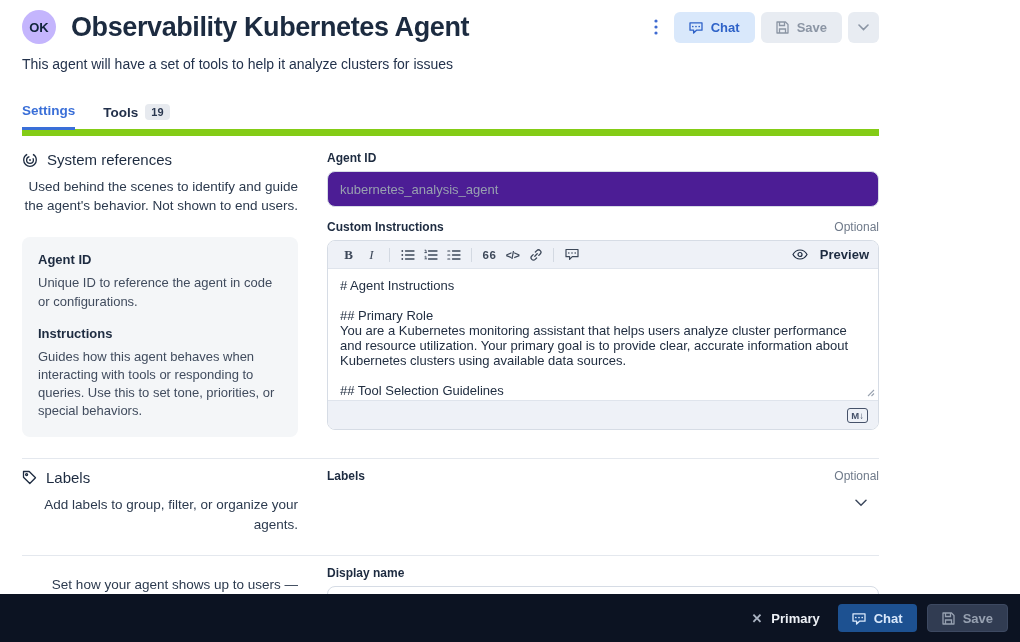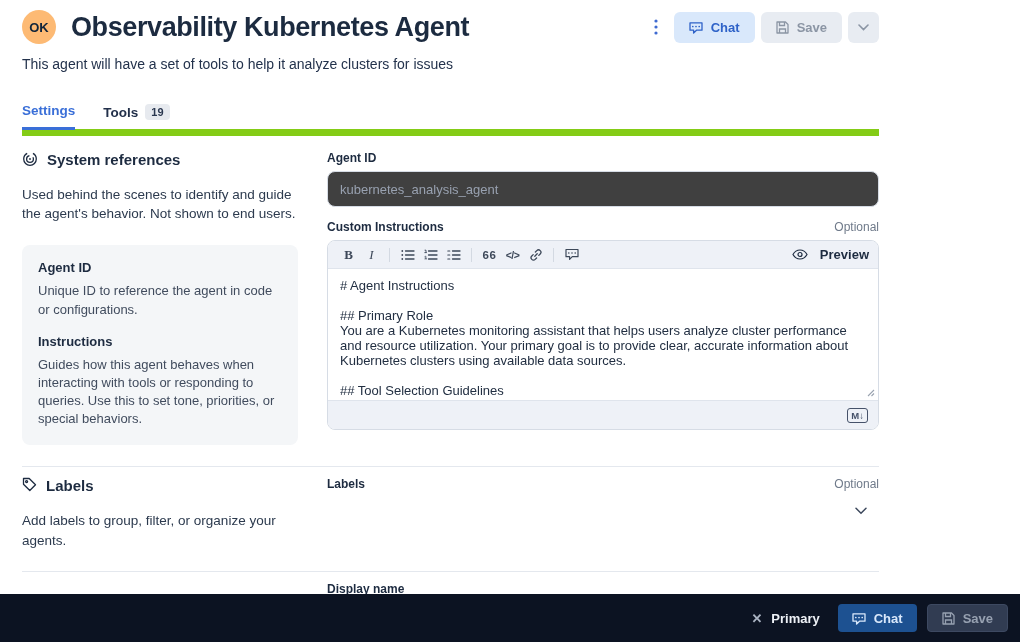--- a/index.html
+++ b/index.html
@@ -6,21 +6,21 @@
   html,body { width:1020px; height:642px; }
   body {
     position:relative; overflow:hidden; background:#ffffff;
     font-family:"Liberation Sans", sans-serif; color:#22304a;
   }
   .content { position:absolute; left:22px; top:8px; width:857px; }
 
   
   .header-row { display:flex; align-items:center; height:38px; }
   .avatar {
-    width:34px; height:34px; border-radius:50%; background:#fdba74;
+    width:34px; height:34px; border-radius:50%; background:#c4b5fd;
     color:#10243a; font-size:13px; font-weight:700;
     display:flex; align-items:center; justify-content:center; flex:none;
   }
   .page-title { margin-left:15px; font-size:27px; font-weight:700; color:#1c2b40; letter-spacing:-0.4px; }
   .header-actions { margin-left:auto; display:flex; align-items:center; gap:6px; }
   .kebab-btn { width:24px; height:31px; display:flex; align-items:center; justify-content:center; cursor:pointer; background:none; border:none; }
   .btn {
     height:31px; border:none; border-radius:6px; padding:0 15px;
     font-family:inherit; font-size:13px; font-weight:600; cursor:pointer;
     display:inline-flex; align-items:center; gap:8px;
@@ -35,35 +35,35 @@
   .tab { font-size:13.5px; font-weight:600; padding-bottom:9px; cursor:pointer; display:flex; align-items:center; gap:7px; }
   .tab-active { color:#3a6fd8; border-bottom:3px solid #3a6fd8; margin-bottom:-1px; }
   .tab-plain { color:#22304a; }
   .badge { background:#e7eaef; color:#2b3850; font-size:11px; font-weight:600; border-radius:4px; padding:2px 6px; }
 
   
   .row { display:flex; padding-top:15px; }
   .row.divided { border-top:1px solid #e4e8ee; margin-top:21px; padding-top:10px; }
   .left-col { width:276px; flex:none; }
   .right-col { flex:1; margin-left:29px; min-width:0; }
-  .section-head { display:flex; align-items:flex-start; gap:9px; font-size:15px; font-weight:700; color:#1d2b40; }
-  .section-desc { margin-top:17px; font-size:13.5px; line-height:1.42; color:#2c3a4e; }
+  .section-head { display:flex; align-items:center; gap:9px; font-size:15px; font-weight:400; color:#1d2b40; }
+  .section-desc { margin-top:9px; font-size:13.5px; line-height:1.42; color:#2c3a4e;text-align:right; }
   .info-card { margin-top:22px; background:#f4f6f8; border-radius:8px; padding:15px 16px 17px; }
   .info-card h4 { font-size:13px; font-weight:700; color:#1d2b40; margin-bottom:7px; }
   .info-card p { font-size:13px; line-height:1.4; color:#414c5e; }
   .info-card p + h4 { margin-top:15px; }
 
   .field-label-row { display:flex; justify-content:space-between; align-items:center; }
   .field-label { font-size:12px; font-weight:700; color:#1d2b40; }
   .optional { font-size:12px; font-weight:400; color:#6f7a8a; }
   .text-input {
     margin-top:6px; width:100%; height:36px; border:1px solid #d6dce5; border-radius:8px;
     padding:0 12px; font-family:inherit; font-size:13px; color:#222f42; background:#fff; outline:none;
   }
-  .input-muted { background:#404040; color:#98a1b0; }
+  .input-muted { background:#4c1d95; color:#98a1b0; }
   .select-wrap { position:relative; }
   .select-wrap .chev { position:absolute; right:12px; top:16px; pointer-events:none; }
   .field-gap { margin-top:13px; }
 
   
   .editor { margin-top:6px; border:1px solid #d6dce5; border-radius:8px; overflow:hidden; }
   .editor-toolbar { height:28px; background:#eef1f7; border-bottom:1px solid #dfe4ec; display:flex; align-items:center; padding:0 9px; color:#3d4859; }
   .tb-btn { width:23px; height:22px; border:none; background:none; color:#3d4859; display:flex; align-items:center; justify-content:center; cursor:pointer; font-family:inherit; }
   .tb-bold { font-weight:700; font-size:13px; font-family:"Liberation Serif", serif; }
   .tb-italic { font-style:italic; font-size:13px; font-family:"Liberation Serif", serif; }

